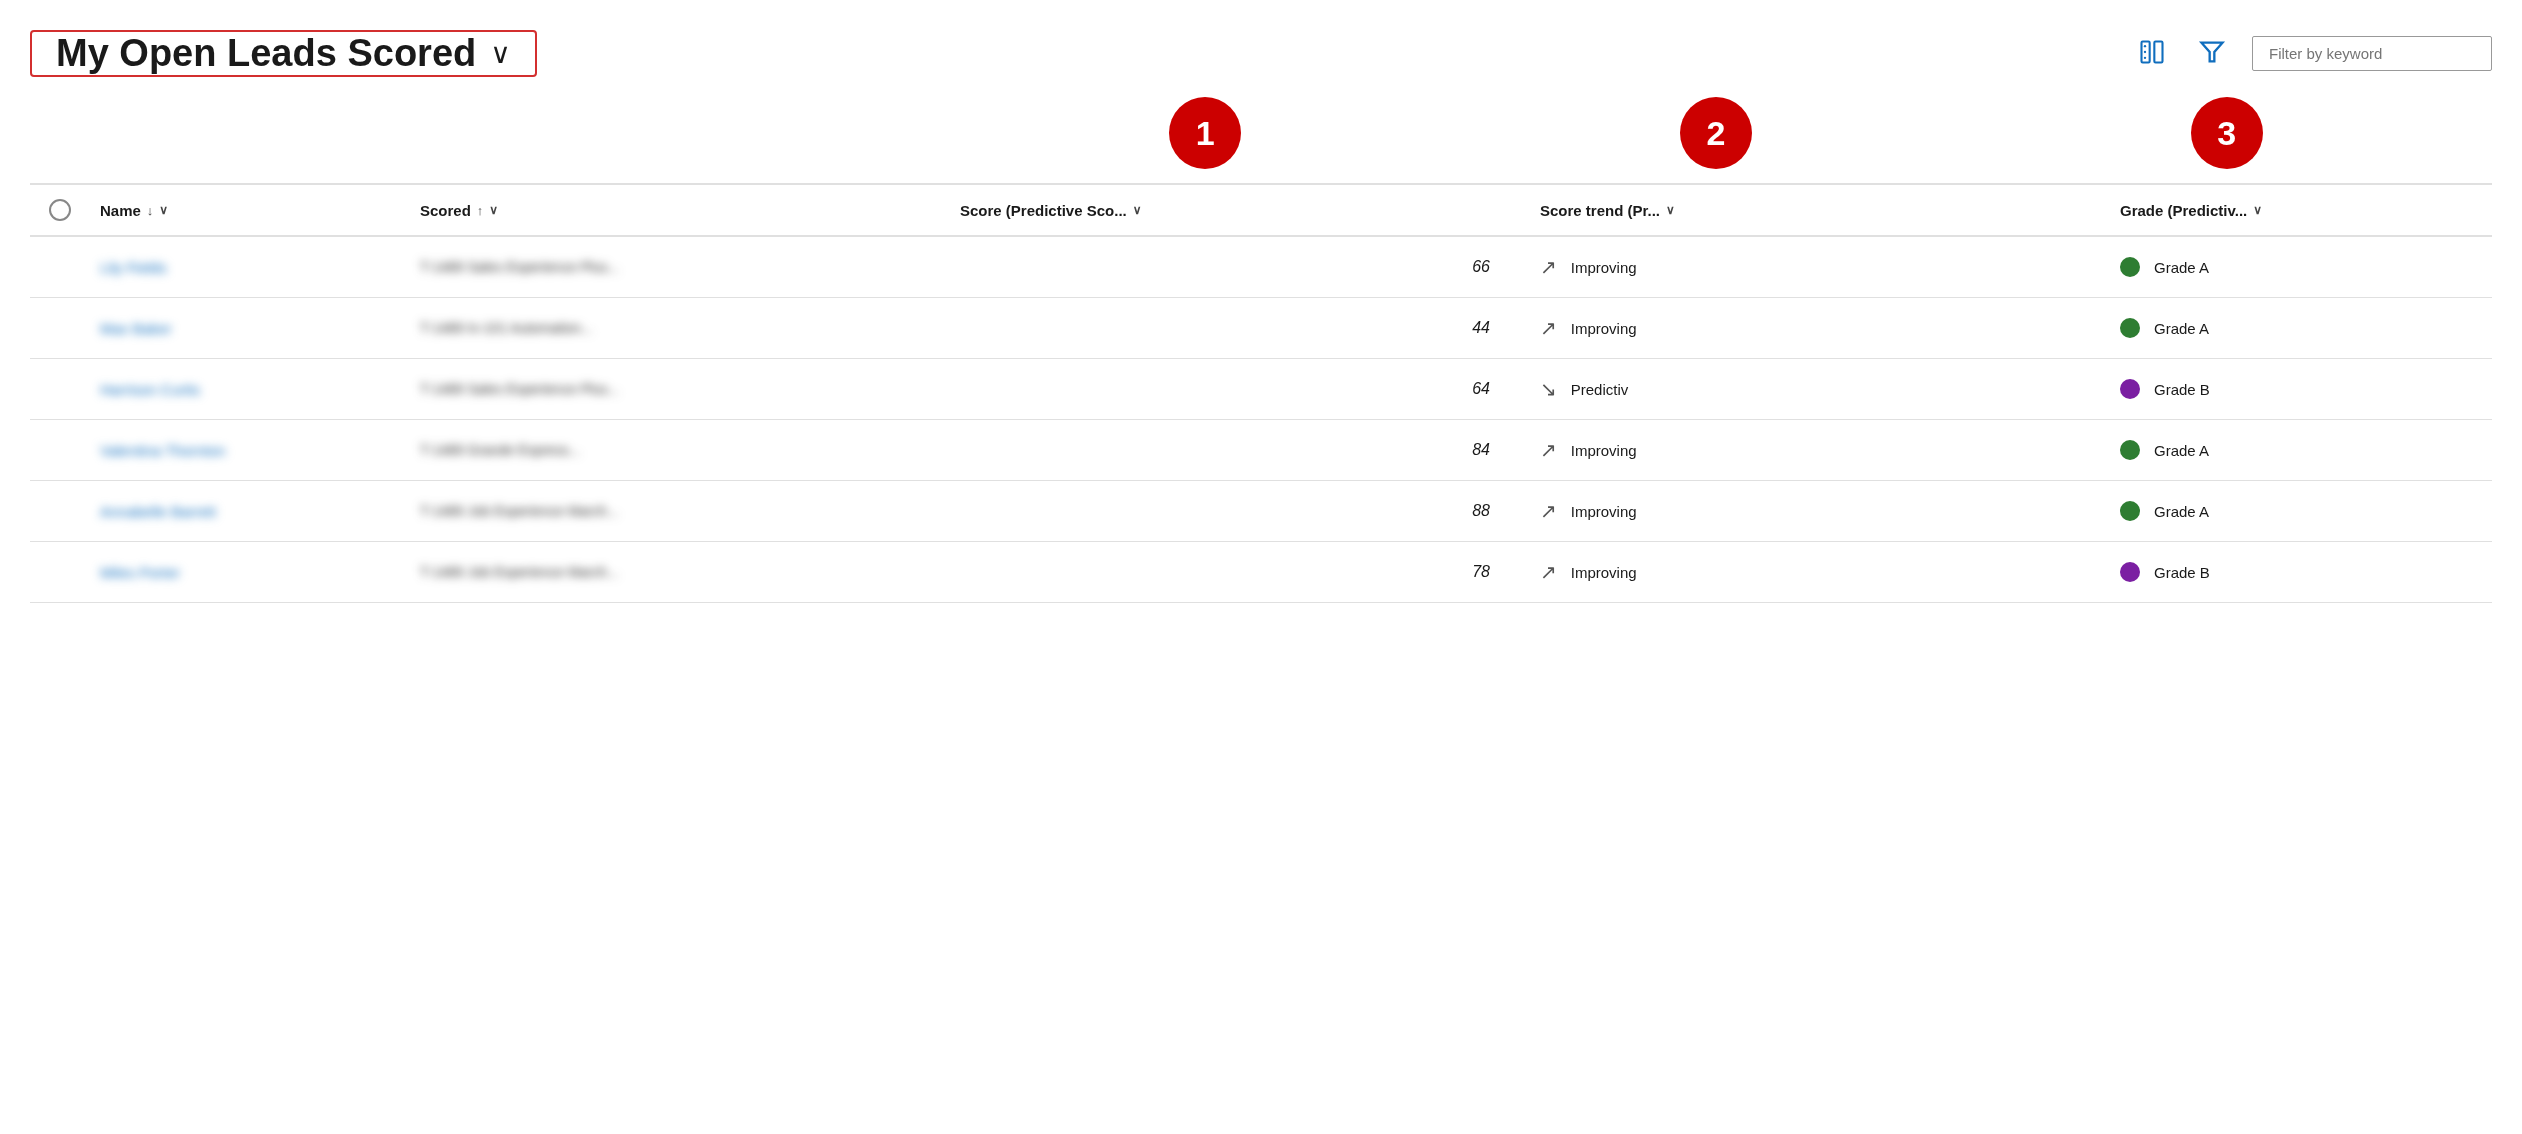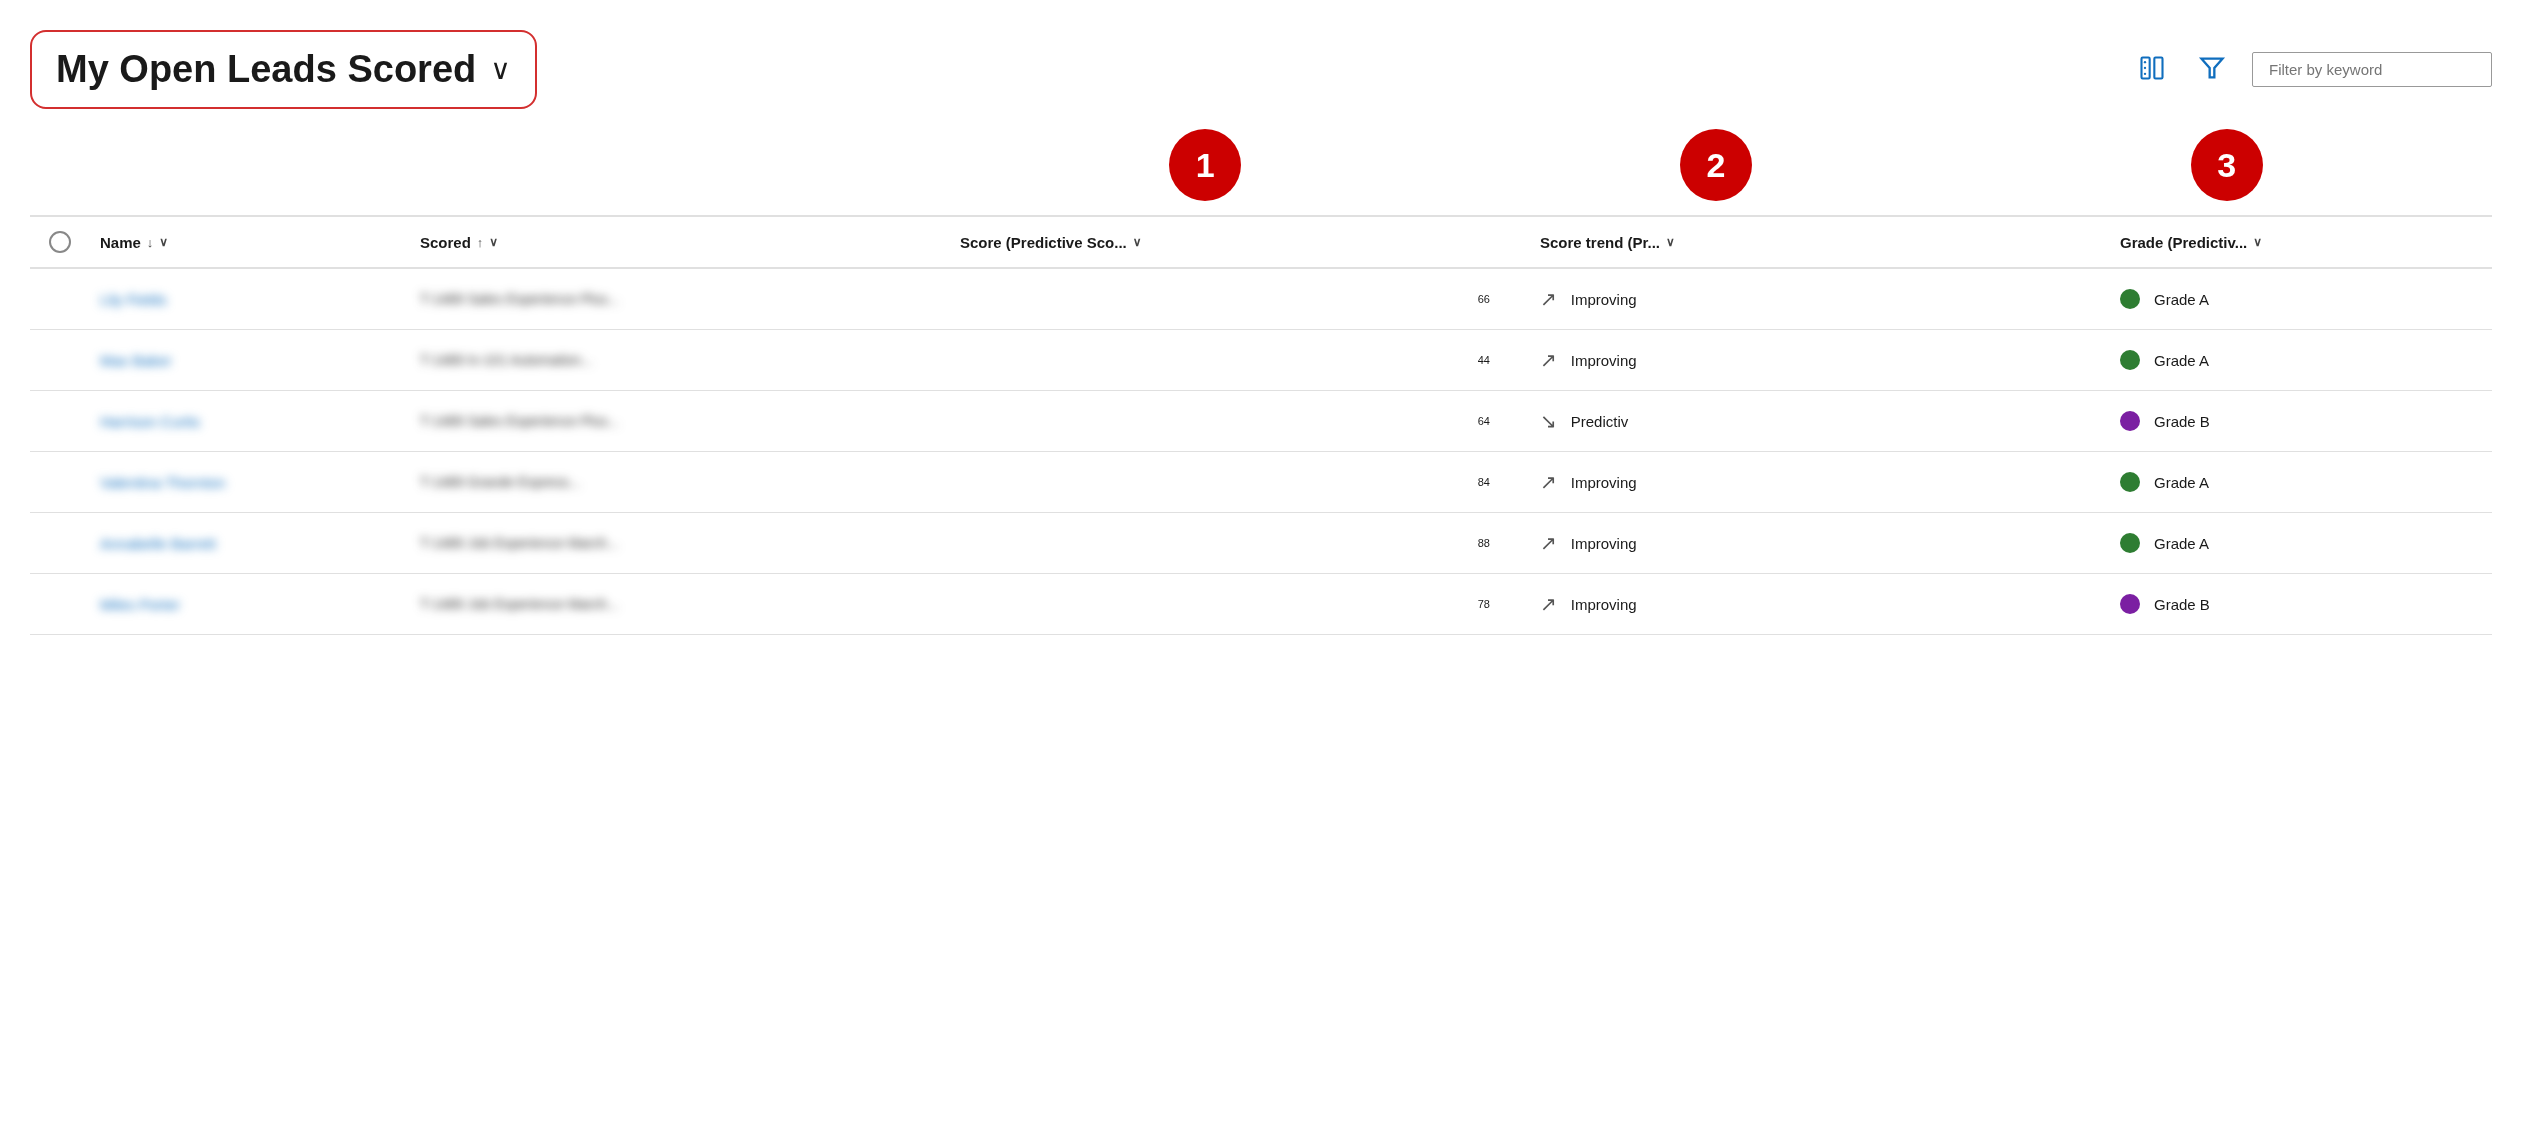--- a/index.html
+++ b/index.html
@@ -22,22 +22,22 @@
       display: flex;
       align-items: center;
       justify-content: space-between;
       padding: 10px 0 20px 0;
     }
 
     .title-area {
       display: flex;
       align-items: center;
       border: 2px solid #d32f2f;
-      padding: 16px 24px;
-      border-radius: 16px;
+      padding: 0 24px;
+      border-radius: 4px;
     }
 
     .title-text {
       font-size: 38px;
       font-weight: 600;
       color: #1a1a1a;
     }
 
     .title-chevron {
       font-size: 28px;
@@ -179,21 +179,22 @@
       color: #1a1a1a;
       text-align: center;
       display: flex;
       align-items: center;
       justify-content: flex-end;
       padding-right: 40px;
       gap: 16px;
     }
 
     .score-number {
-      font-size: 11px;
+      font-size: 16px;
+      font-style: italic;
     }
 
     .trend-cell {
       display: flex;
       align-items: center;
       gap: 14px;
       padding: 0 10px;
     }
 
     .trend-arrow {

